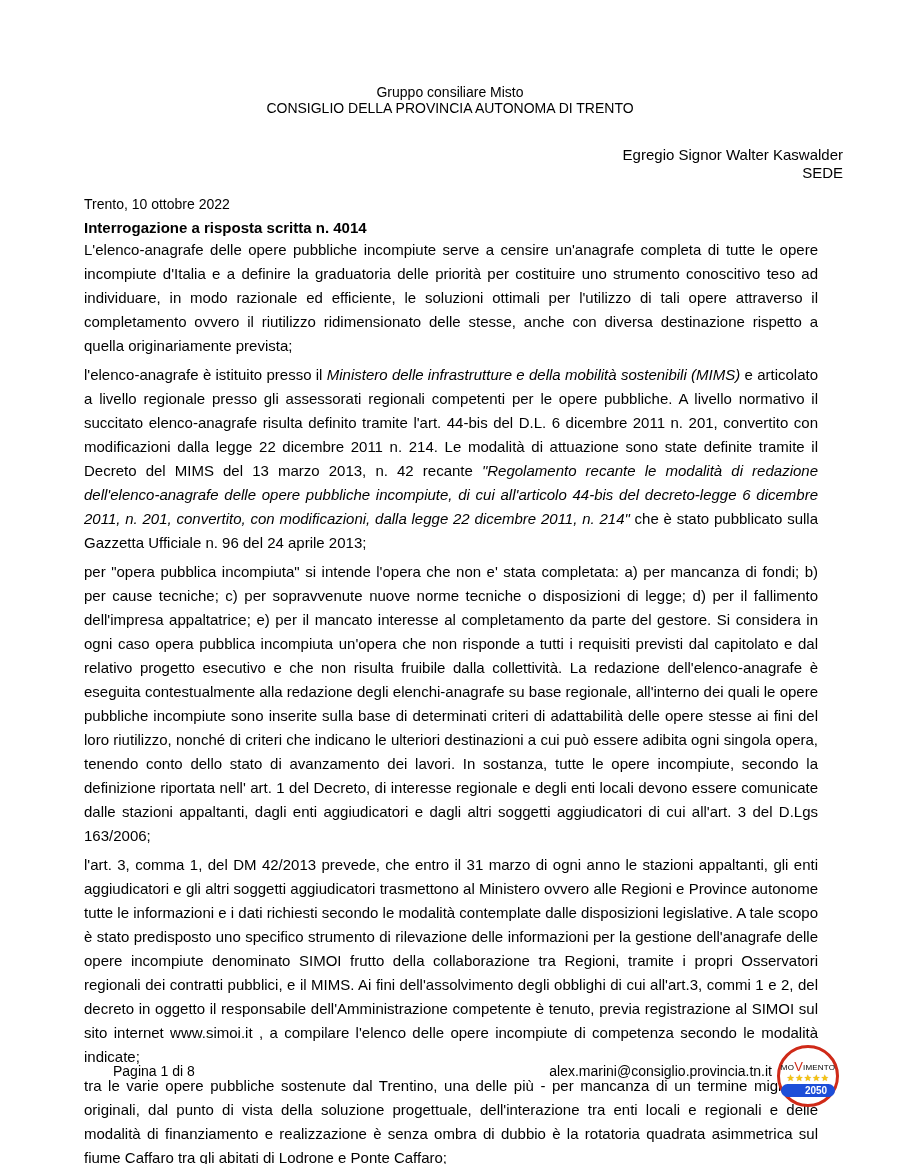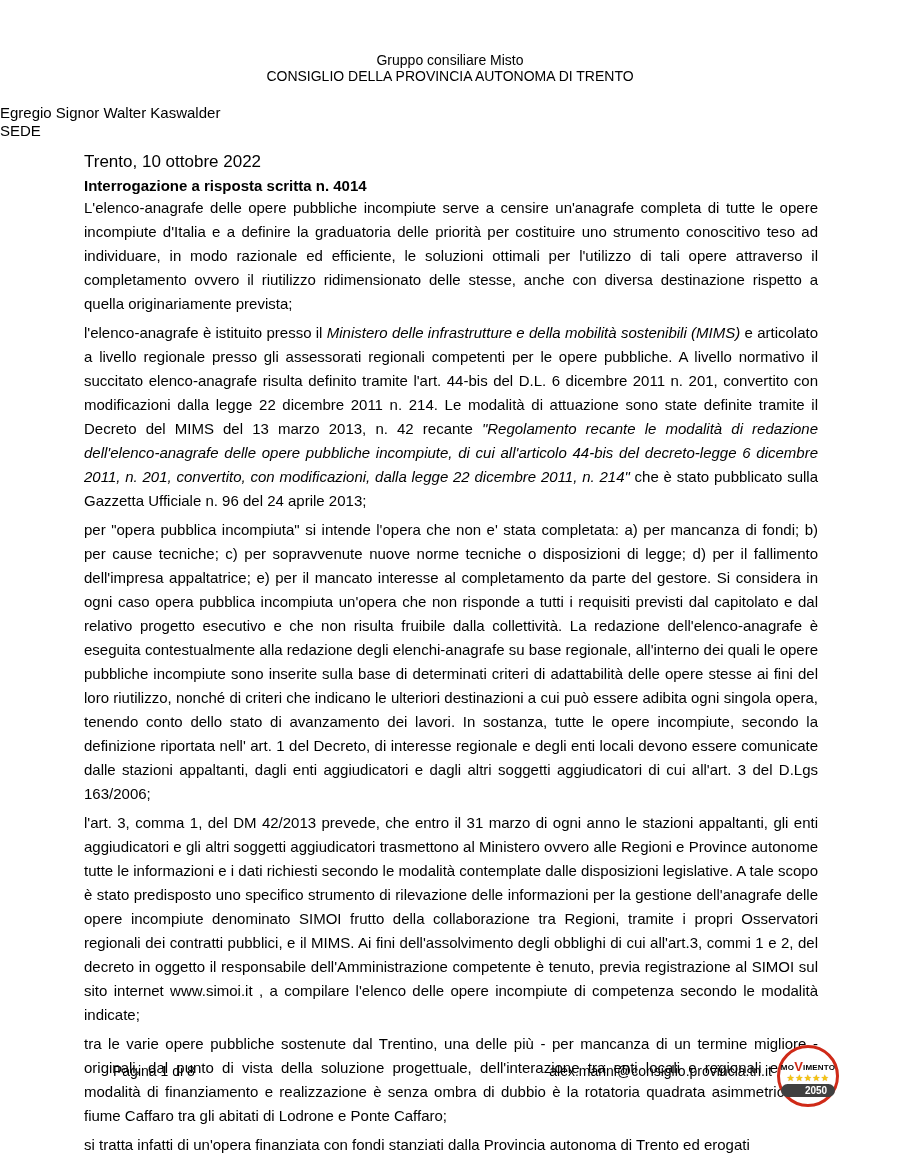--- a/index.html
+++ b/index.html
@@ -7,35 +7,35 @@
     position: relative;
     width: 900px;
     height: 1164px;
     margin: 0 auto;
     background: #ffffff;
     font-family: "Liberation Sans", sans-serif;
     color: #000000;
     overflow: hidden;
   }
   .doc-header {
-    padding-top: 52px;
+    padding-top: 84px;
     text-align: center;
     font-size: 14px;
     line-height: 16px;
   }
   .recipient {
-    margin-top: 20px;
-    padding-right: 82px;
-    text-align: left;
+    margin-top: 30px;
+    padding-right: 57px;
+    text-align: right;
     font-size: 15px;
     line-height: 18px;
   }
   .date-line {
     margin: 12px 82px 0 84px;
-    font-size: 17px;
+    font-size: 14px;
     line-height: 20px;
   }
   .doc-title {
     margin: 4px 82px 0 84px;
     font-size: 15px;
     font-weight: bold;
     line-height: 20px;
   }
   .body-text {
     margin: 0 82px 0 84px;
@@ -65,21 +65,21 @@
     width: 62px;
     height: 62px;
     border-radius: 50%;
     background: #ffffff;
     border: 3px solid #cf2a18;
     box-sizing: border-box;
   }
   .logo-title {
     margin-top: 13px;
     text-align: center;
-    font-weight: bold;
+    font-weight: normal;
     font-size: 8px;
     letter-spacing: 0.2px;
     line-height: 10px;
     color: #000;
     white-space: nowrap;
   }
   .logo-v {
     color: #cf2a18;
     font-size: 13px;
     position: relative;
@@ -137,16 +137,16 @@
       <p><span>tra le varie opere pubbliche sostenute dal Trentino, una delle più - per mancanza di un termine migliore - originali, dal punto di vista della soluzione progettuale, dell'interazione tra enti locali e regionali e delle modalità di finanziamento e realizzazione è senza ombra di dubbio è la rotatoria quadrata asimmetrica sul fiume Caffaro tra gli abitati di Lodrone e Ponte Caffaro;</span></p>
       <p><span>si tratta infatti di un'opera finanziata con fondi stanziati dalla Provincia autonoma di Trento ed erogati</span></p>
     </div>
 
   <div class="footer-page">Pagina 1 di 8</div>
   <div class="footer-email">alex.marini@consiglio.provincia.tn.it</div>
 
   <div class="logo" style="border-color: rgb(207, 42, 24);">
     <div class="logo-title"><span>MO</span><span class="logo-v" style="color: rgb(207, 42, 24);">V</span><span>IMENTO</span></div>
     <div class="logo-stars" style="color: rgb(245, 196, 17);">★★★★★</div>
-    <div class="logo-banner" style="background: #404040; padding-left: 16px;">2050</div>
+    <div class="logo-banner" style="background: #1d4ed8; padding-left: 16px;">2050</div>
   </div>
 
 </div>
 
 </body></html>

